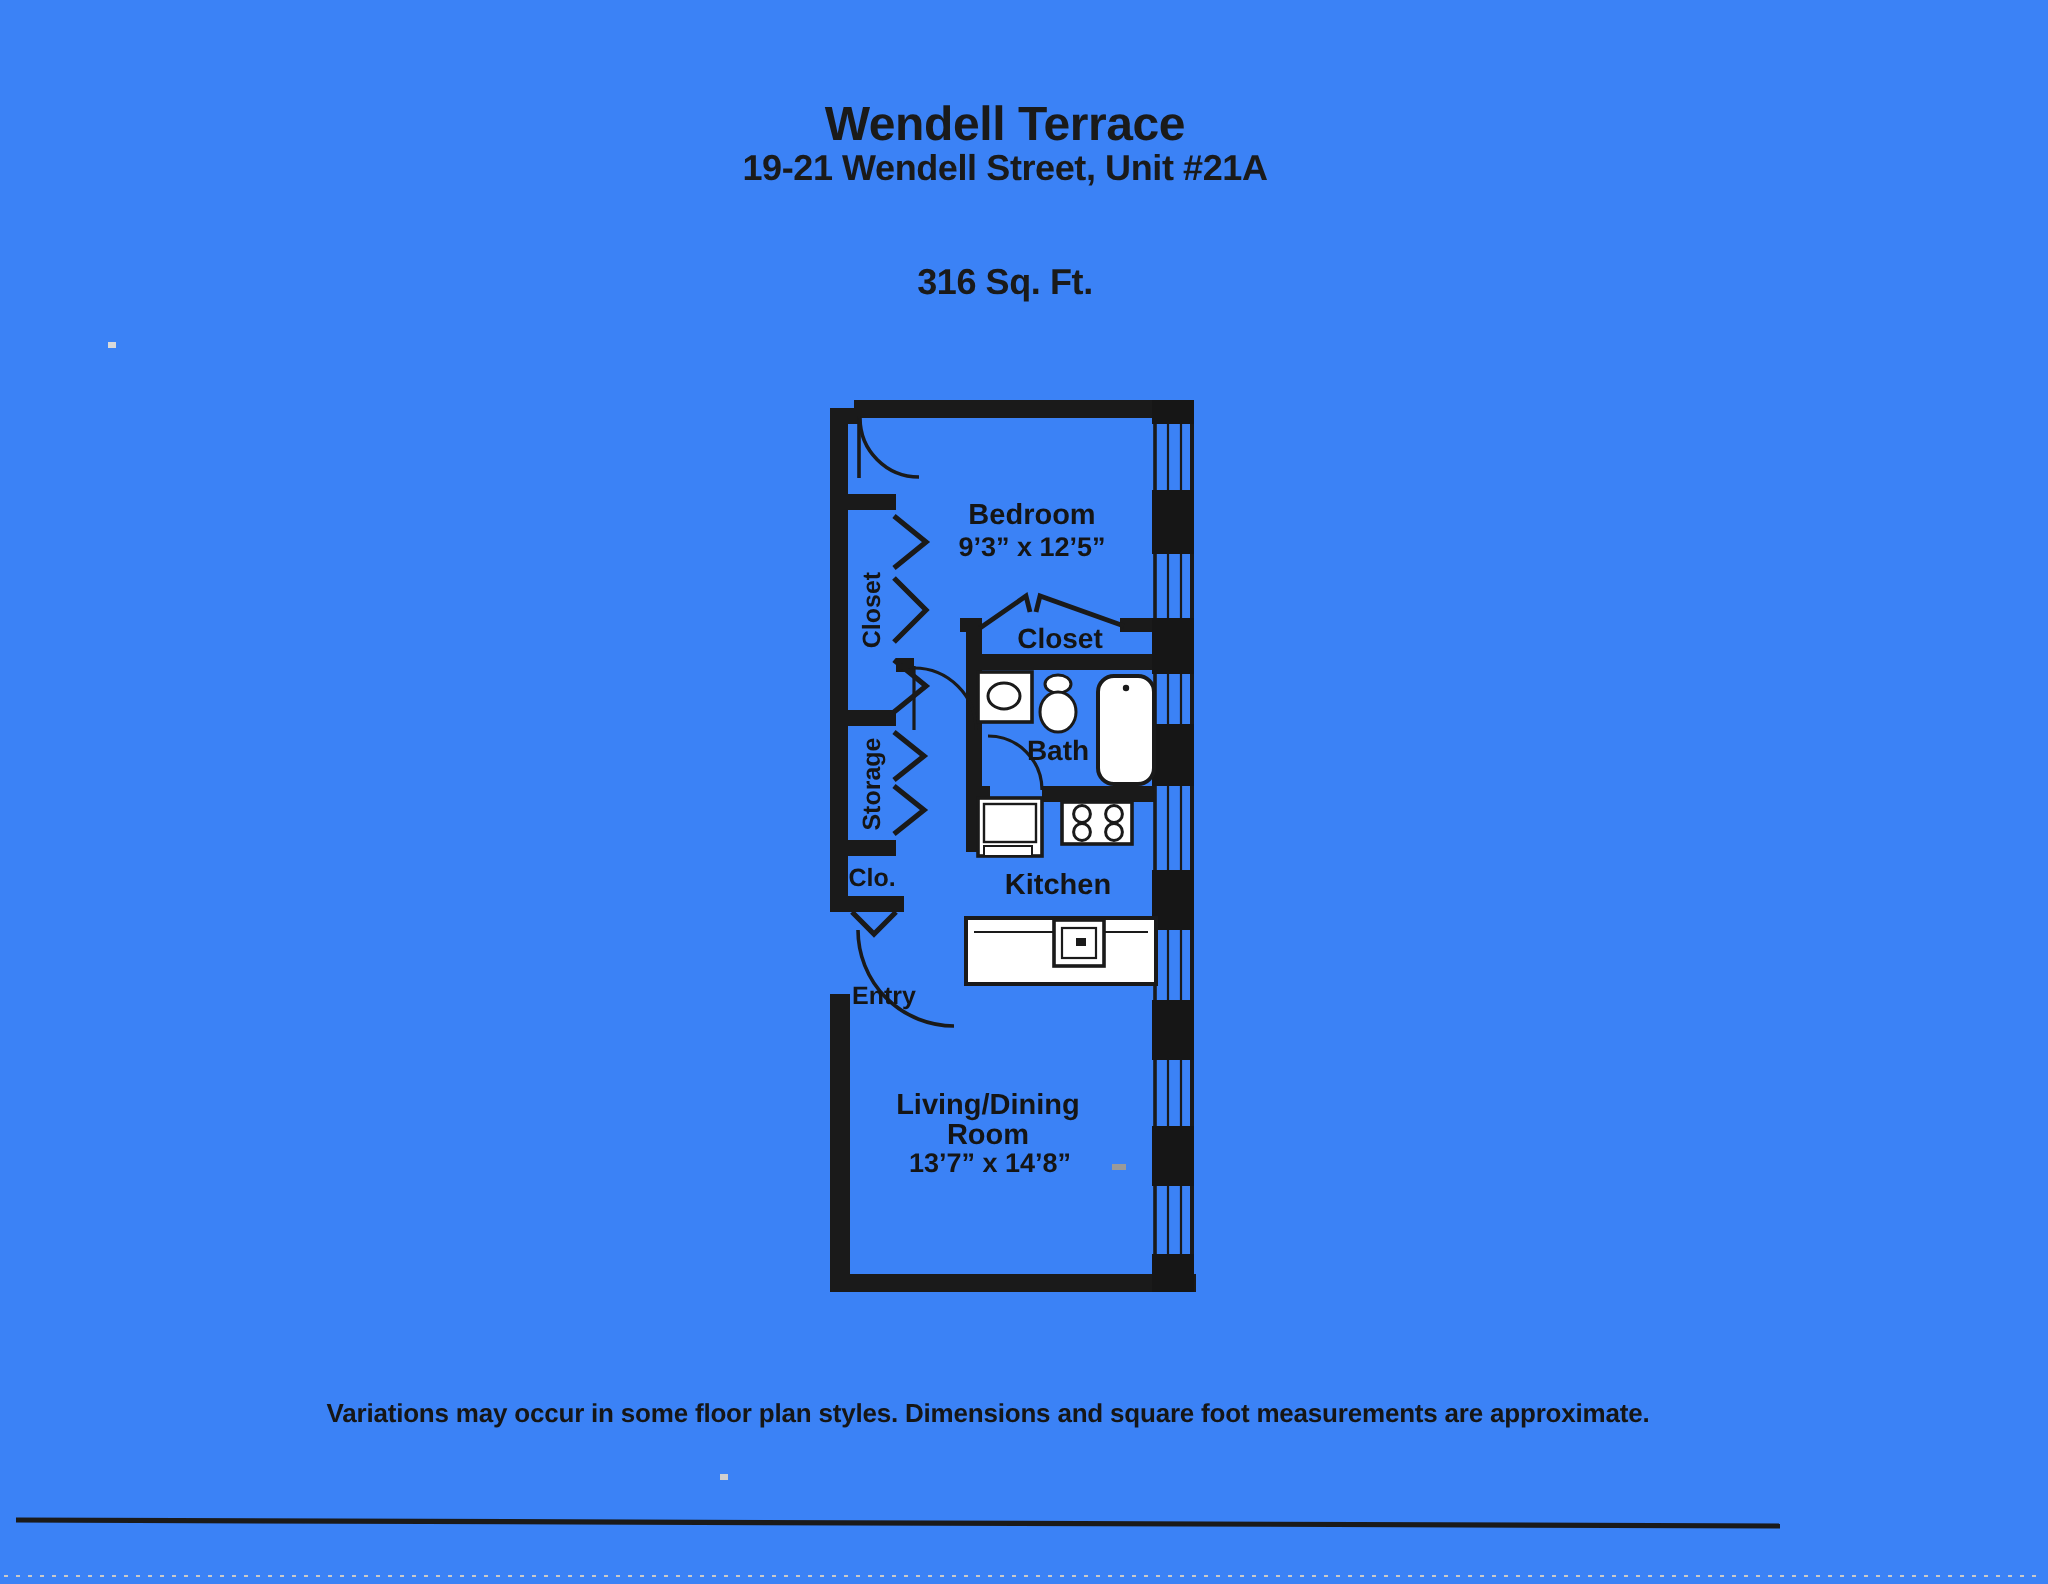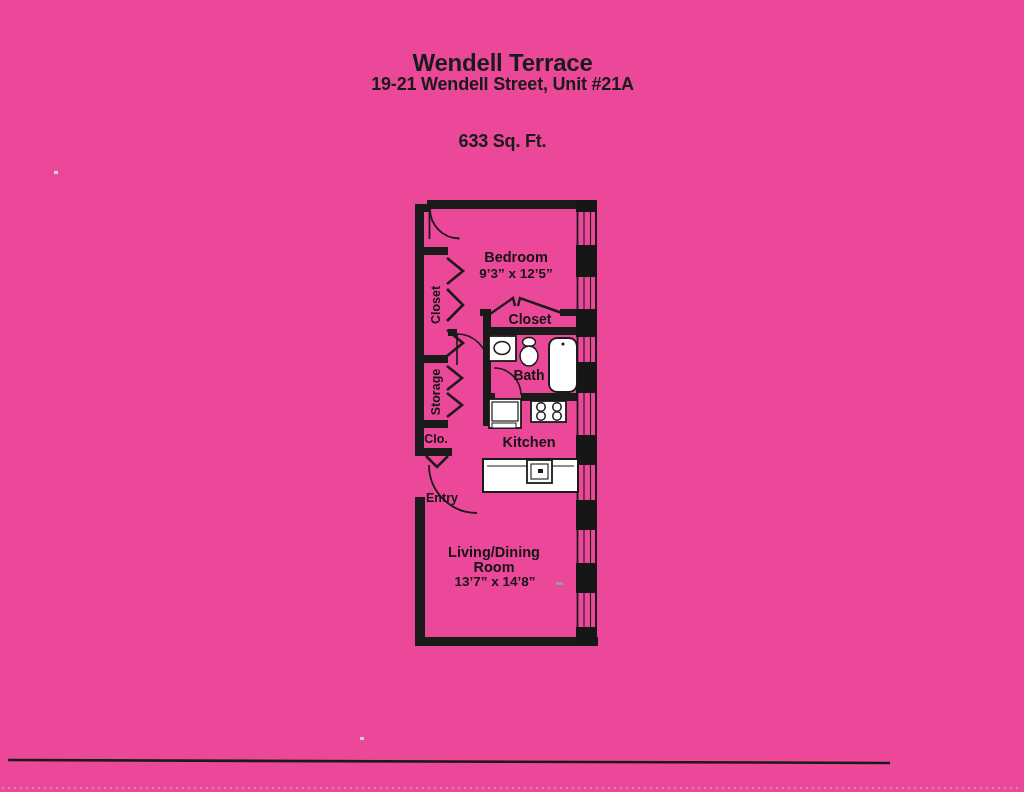--- a/index.html
+++ b/index.html
@@ -1,17 +1,17 @@
 <!DOCTYPE html>
 <html><head>
 <meta charset="utf-8">
 <style>
   html,body{margin:0;padding:0;background:#e8e8e8;}
   .page{
-    position:relative;width:1024px;height:792px;background:#ec4899;
+    position:relative;width:1024px;height:792px;background:#3b82f6;
     font-family:"Liberation Sans",sans-serif;color:#1a1a1a;overflow:hidden;
     margin:0 auto;
   }
   .hdr{position:absolute;left:0;width:1005px;text-align:center;font-weight:bold;letter-spacing:-0.2px;}
   .title{top:49px;font-size:24px;}
   .addr{top:74px;font-size:18px;text-align:center;}
   .bedbath{top:108px;font-size:18px;}
   .sqft{top:131px;font-size:18px;}
   .disclaimer{
     position:absolute;top:699px;left:0;width:988px;text-align:center;
@@ -20,21 +20,21 @@
   svg text{font-family:"Liberation Sans",sans-serif;font-weight:bold;fill:#151515;}
   .planSvg{position:absolute;left:0;top:0;}
 </style>
 </head>
 <body>
 
 <div class="page">
 
   <div class="hdr title">Wendell Terrace</div>
   <div class="hdr addr">19-21 Wendell Street, Unit #21A</div>
-  <div class="hdr sqft">633 Sq. Ft.</div>
+  <div class="hdr sqft">316 Sq. Ft.</div>
 
   <svg class="planSvg" width="1024" height="792" viewBox="0 0 1024 792">
 
     <g fill="#1a1a1a">
 
       <rect x="427" y="200" width="170" height="9"></rect>
       <rect x="415" y="204" width="14" height="8"></rect>
 
       <rect x="415" y="204" width="9" height="252"></rect>
 
@@ -165,13 +165,14 @@
 
     <g>
       <line x1="8" y1="760" x2="890" y2="763" stroke="#1a1a1a" stroke-width="2.6"></line>
       <line x1="2" y1="788" x2="1022" y2="788" stroke="#c9c9c9" stroke-width="1" stroke-dasharray="2,4"></line>
       <rect x="54" y="171" width="4" height="3" fill="#d9d9d9"></rect>
       <rect x="556" y="582" width="7" height="3" fill="#9a9a9a"></rect>
       <rect x="360" y="737" width="4" height="3" fill="#cfcfcf"></rect>
     </g>
   </svg>
 
+  <div class="disclaimer">Variations may occur in some floor plan styles. Dimensions and square foot measurements are approximate.</div>
 </div>
 
 </body></html>

